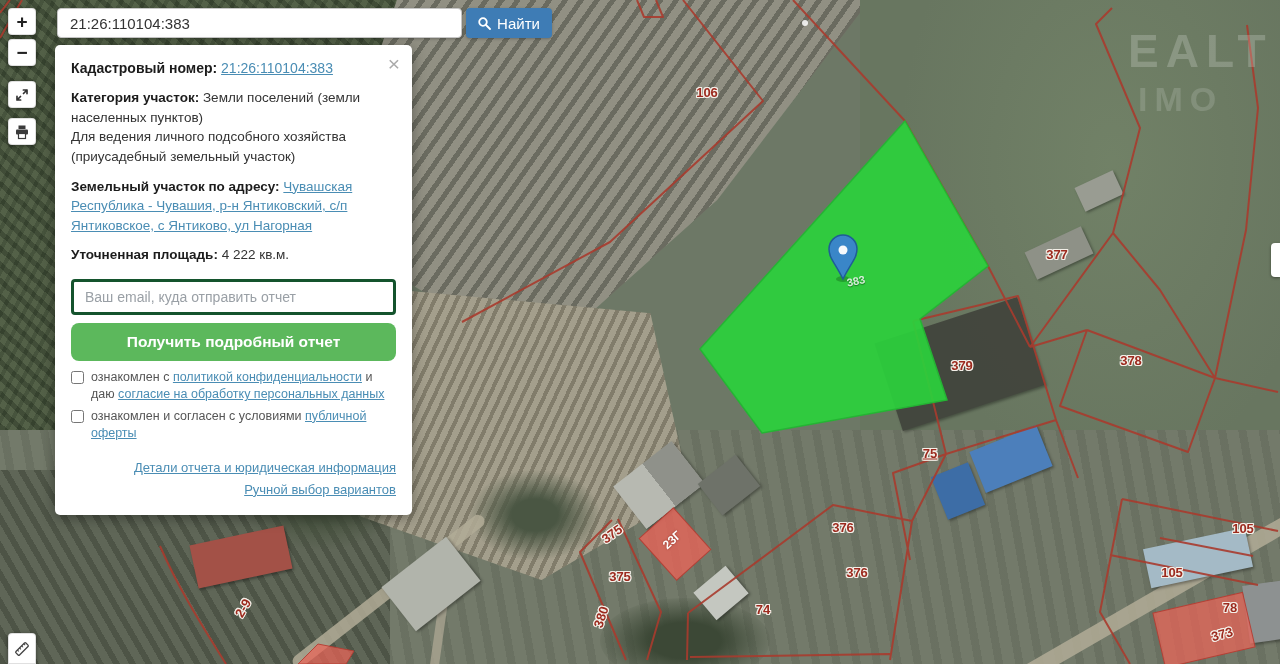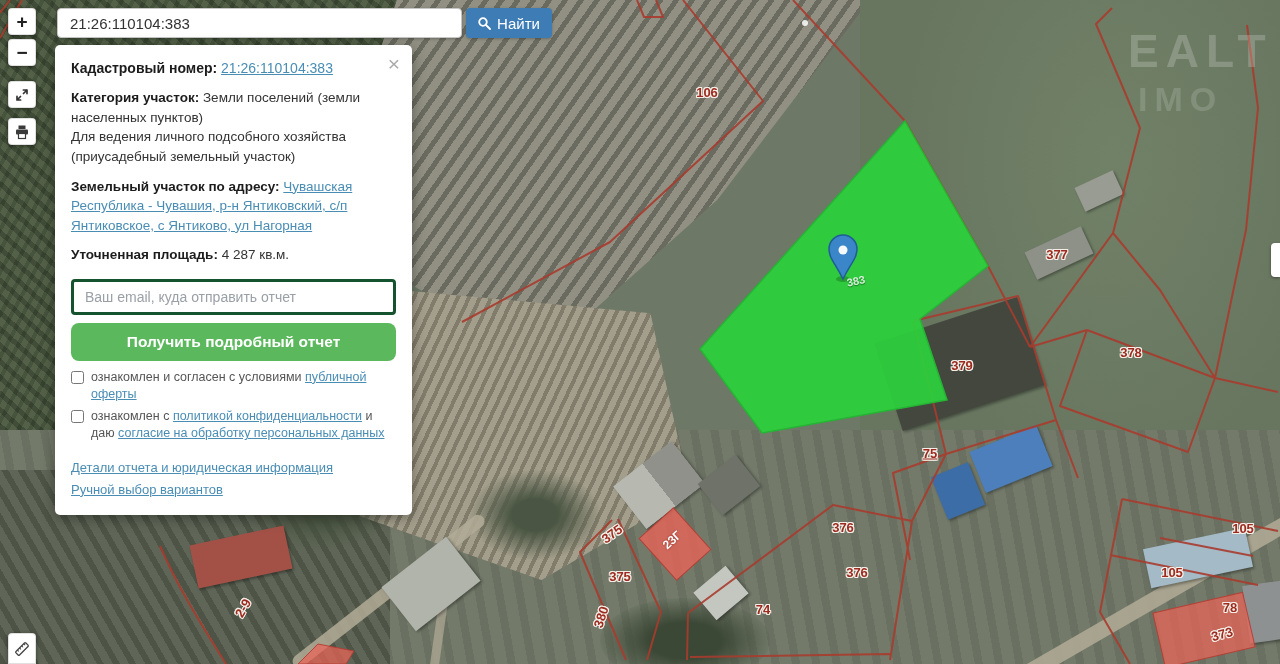--- a/index.html
+++ b/index.html
@@ -107,21 +107,21 @@
     font-family:"Liberation Sans","DejaVu Sans",sans-serif;
   }
   #email-input::placeholder{color:#9aa0a6;}
   #report-btn{
     width:100%;height:38px;background:#5cb85c;color:#fff;border:none;border-radius:8px;
     font-size:15.5px;font-weight:600;cursor:pointer;margin-bottom:8px;
     font-family:"Liberation Sans","DejaVu Sans",sans-serif;
   }
   .cb-row{display:flex;gap:7px;font-size:12.5px;color:#555;margin-bottom:4px;line-height:1.4;}
   .cb-row input{margin:2px 0 0 0;flex:0 0 auto;width:13px;height:13px;}
-  .panel-links{text-align:left;margin-top:14px;font-size:13px;line-height:1.7;}
+  .panel-links{text-align:right;margin-top:14px;font-size:13px;line-height:1.7;}
   
   #edge-strip{position:absolute;left:1271px;top:243px;width:9px;height:34px;background:#fff;
     border-radius:4px 0 0 4px;z-index:10;box-shadow:0 1px 3px rgba(0,0,0,.4);}
 </style>
 </head>
 <body>
 
 <div style="position:absolute;inset:0;">
 
   <div class="layer t-trees"></div>
@@ -192,21 +192,21 @@
     <g>
       <ellipse cx="843" cy="279" rx="7" ry="3" fill="rgba(0,40,0,.25)"></ellipse>
       <path d="M843,279 C835,263 829,258 829,249 a14,14 0 1 1 28,0 c0,9 -6,14 -14,30 z" fill="#3a86c8" stroke="#1f5d96" stroke-width="1.5"></path>
       <circle cx="843" cy="250" r="4.5" fill="#fff" opacity="0.95"></circle>
     </g>
   </svg>
 
   <div id="labels">
       <div class="parcel-label" style="left: 707px; top: 92px; transform: translate(-50%, -50%) rotate(0deg);">106</div>
       <div class="parcel-label" style="left: 1057px; top: 254px; transform: translate(-50%, -50%) rotate(0deg);">377</div>
-      <div class="parcel-label" style="left: 1131px; top: 352px; transform: translate(-50%, -50%) rotate(0deg); text-align: right;">378</div>
+      <div class="parcel-label" style="left: 1131px; top: 360px; transform: translate(-50%, -50%) rotate(0deg); text-align: right;">378</div>
       <div class="parcel-label" style="left: 962px; top: 365px; transform: translate(-50%, -50%) rotate(0deg);">379</div>
       <div class="parcel-label" style="left: 930px; top: 453px; transform: translate(-50%, -50%) rotate(0deg); text-decoration: underline;">75</div>
       <div class="parcel-label" style="left: 843px; top: 527px; transform: translate(-50%, -50%) rotate(0deg);">376</div>
       <div class="parcel-label" style="left: 857px; top: 572px; transform: translate(-50%, -50%) rotate(0deg);">376</div>
       <div class="parcel-label" style="left: 763px; top: 609px; transform: translate(-50%, -50%) rotate(0deg);">74</div>
       <div class="parcel-label" style="left: 612px; top: 534px; transform: translate(-50%, -50%) rotate(-35deg);">375</div>
       <div class="parcel-label" style="left: 620px; top: 576px; transform: translate(-50%, -50%) rotate(0deg);">375</div>
       <div class="parcel-label" style="left: 601px; top: 617px; transform: translate(-50%, -50%) rotate(-72deg);">380</div>
       <div class="parcel-label" style="left: 243px; top: 608px; transform: translate(-50%, -50%) rotate(-60deg);">2-9</div>
       <div class="parcel-label" style="left: 1243px; top: 528px; transform: translate(-50%, -50%) rotate(0deg);">105</div>
@@ -275,38 +275,38 @@
     <span>Для ведения личного подсобного хозяйства (приусадебный земельный участок)</span>
   </p>
 
   <p>
     <b>Земельный участок по адресу:</b>
     <a>Чувашская Республика - Чувашия, р-н Янтиковский, с/п Янтиковское, с Янтиково, ул Нагорная</a>
   </p>
 
   <p>
     <b>Уточненная площадь:</b>
-    <span>4 287 кв.м.</span>
+    <span>4 222 кв.м.</span>
   </p>
 
   <input id="email-input" type="text" placeholder="Ваш email, куда отправить отчет" style="">
 
   <button id="report-btn">Получить подробный отчет</button>
+
+  <div class="cb-row">
+    <input type="checkbox" style="">
+    <span>
+      <span>ознакомлен с </span><a>политикой конфиденциальности</a><span> и даю </span><a>согласие на обработку персональных данных</a>
+    </span>
+  </div>
 
   <div class="cb-row">
     <input type="checkbox" style="">
     <span>
       <span>ознакомлен и согласен с условиями </span><a>публичной оферты</a>
     </span>
   </div>
 
-  <div class="cb-row">
-    <input type="checkbox" style="">
-    <span>
-      <span>ознакомлен с </span><a>политикой конфиденциальности</a><span> и даю </span><a>согласие на обработку персональных данных</a>
-    </span>
-  </div>
-
   <div class="panel-links">
     <a>Детали отчета и юридическая информация</a><br>
     <a>Ручной выбор вариантов</a>
   </div>
 </div>
 
 </body></html>

